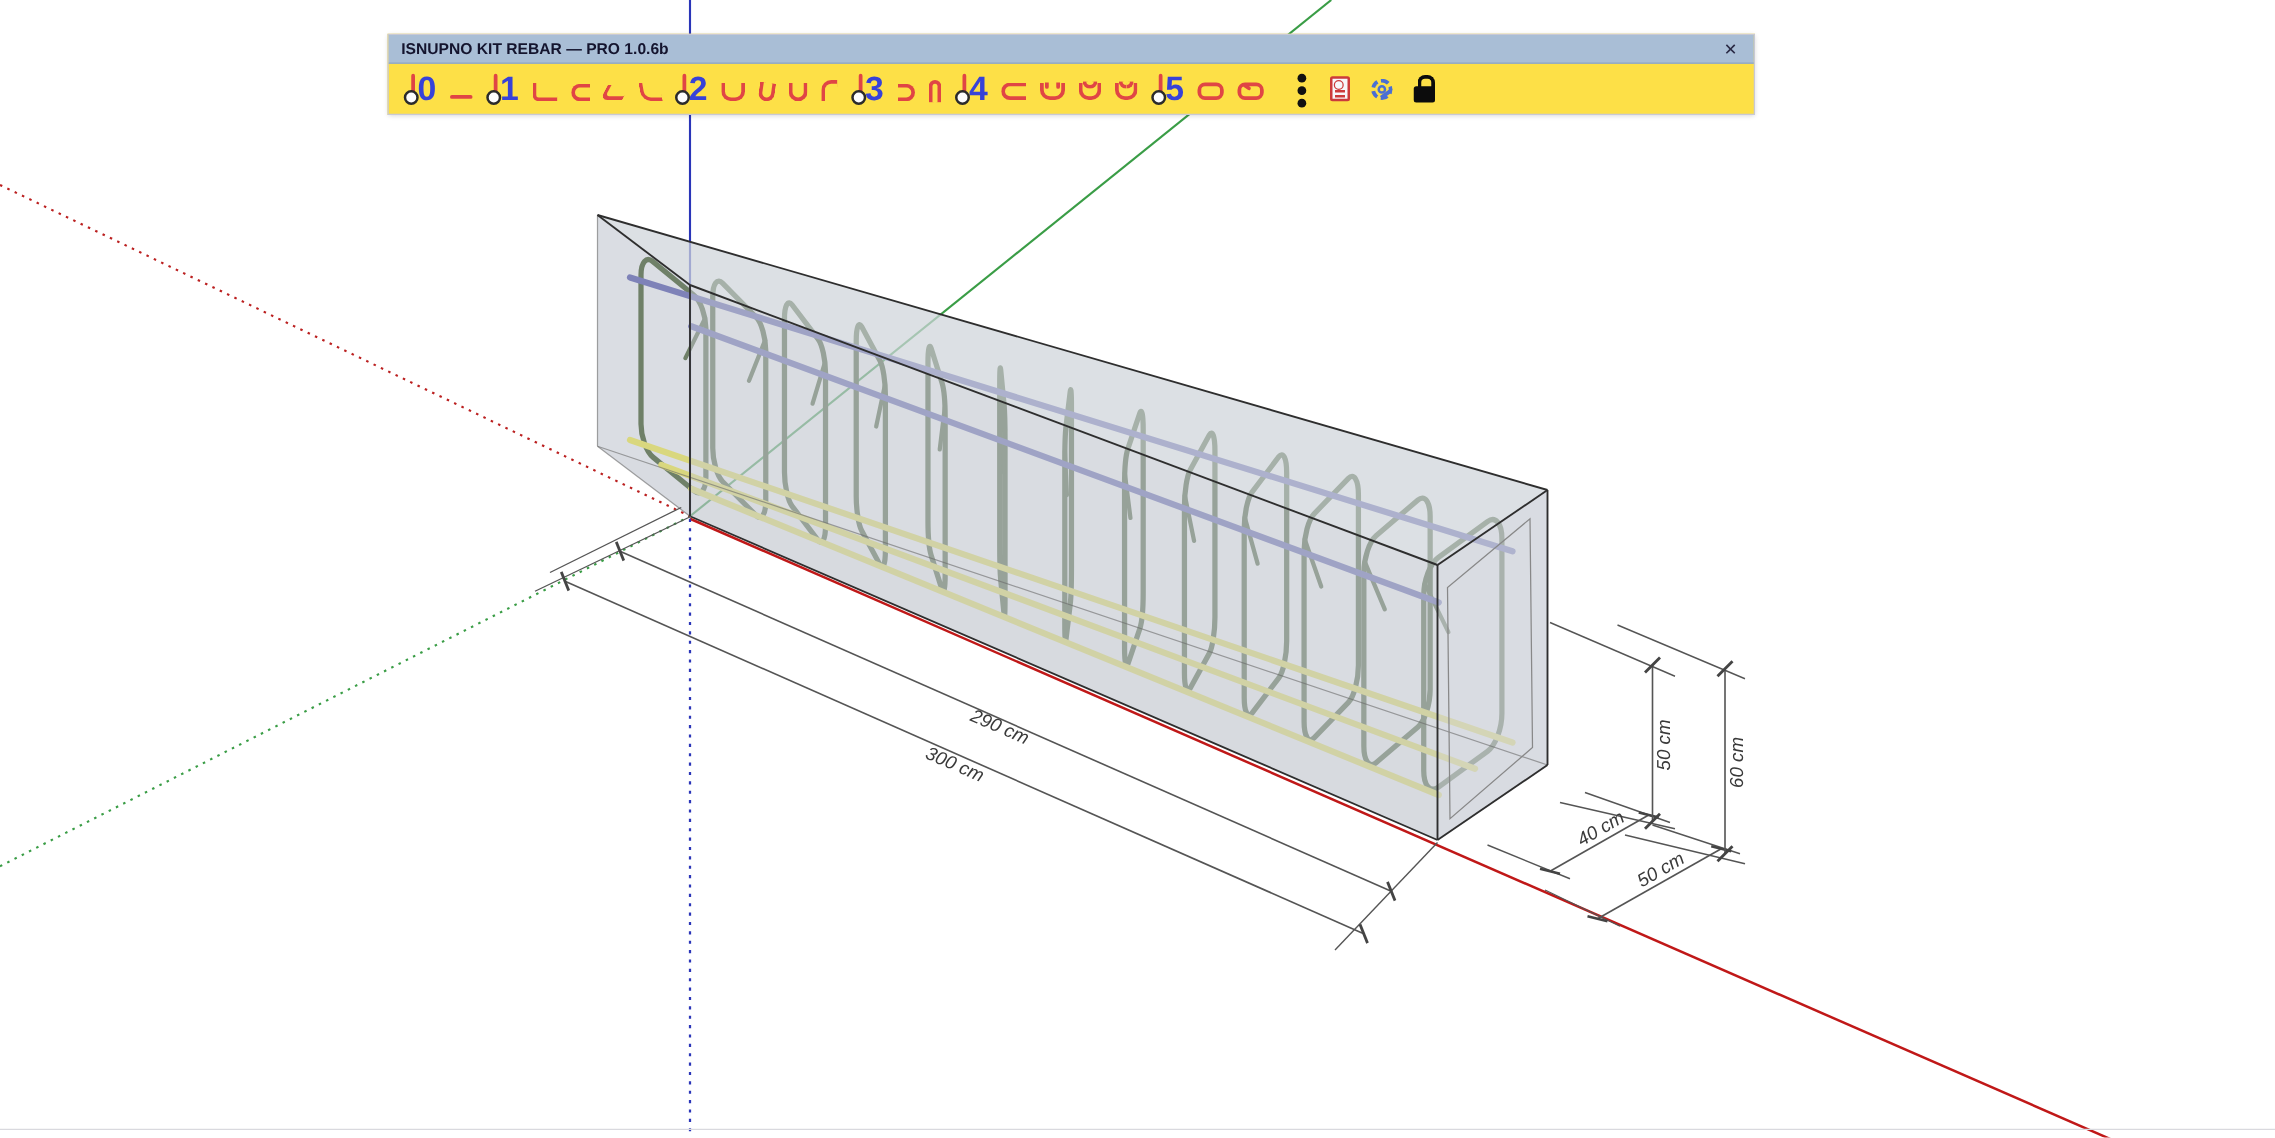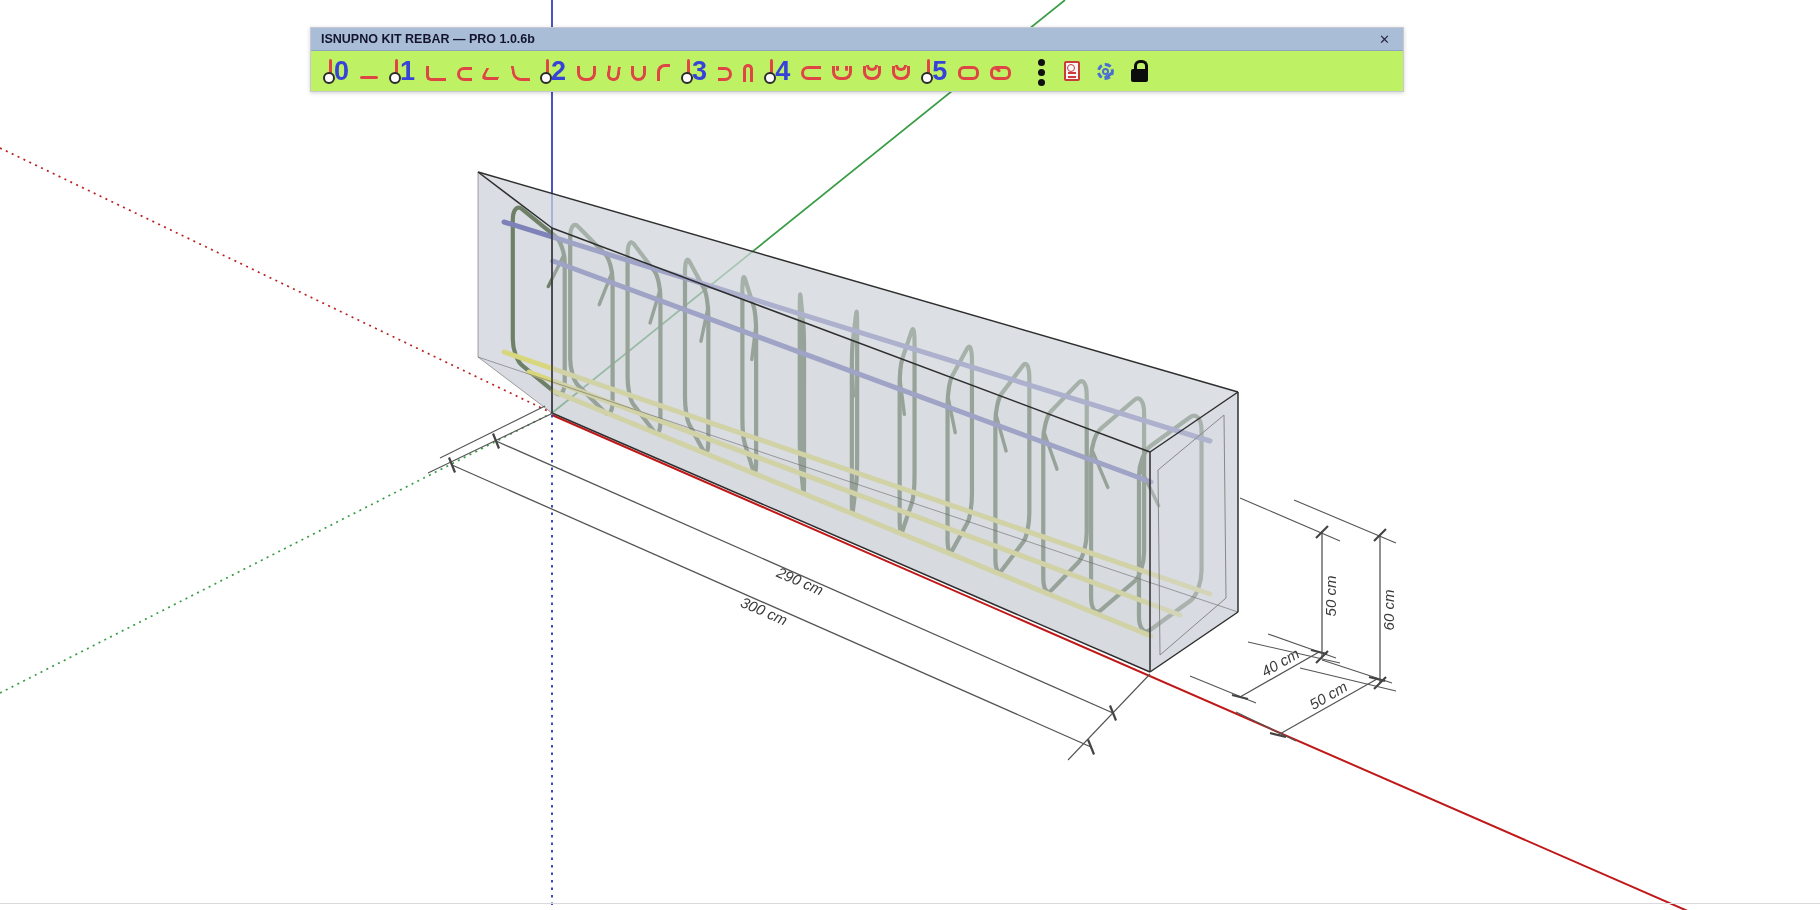--- a/index.html
+++ b/index.html
@@ -1,21 +1,21 @@
 <!DOCTYPE html>
 <html><head>
 <meta charset="utf-8">
 <style>
   html,body{margin:0;padding:0;width:1820px;height:910px;background:#ffffff;overflow:hidden;
     font-family:"Liberation Sans",sans-serif;}
   
   #viewport{position:absolute;left:0;top:0;width:1820px;height:910px;}
   #bottom-line{position:absolute;left:0;top:903px;width:1820px;height:1px;background:#d9d9de;}
   
-  #rebar-window{position:absolute;left:310px;top:27px;width:1092px;background:#bef264;
+  #rebar-window{position:absolute;left:310px;top:27px;width:1092px;background:#fde047;
     border:1px solid #c9c9d4;box-shadow:0 1px 4px rgba(0,0,0,.18);z-index:5;}
   #rebar-titlebar{height:22px;background:#a9bed6;display:flex;align-items:center;
     padding:0 10px;border-bottom:1px solid #8fa6c0;}
   #rebar-title{font-size:12.5px;font-weight:bold;color:#14142e;flex:1;white-space:nowrap;}
   #rebar-close{font-size:13px;color:#2a2a45;cursor:pointer;padding:0 3px;line-height:1;}
   #rebar-tools{height:40px;display:flex;align-items:center;gap:11px;padding:0 12px;}
   
   .tool{display:inline-flex;align-items:center;justify-content:center;flex:none;box-sizing:border-box;}
   .k-digit{color:#3742d8;font-weight:bold;font-size:27px;line-height:34px;margin-left:-9px;}
   .k-pin{width:13px;height:26px;position:relative;margin-right:-4px;}

